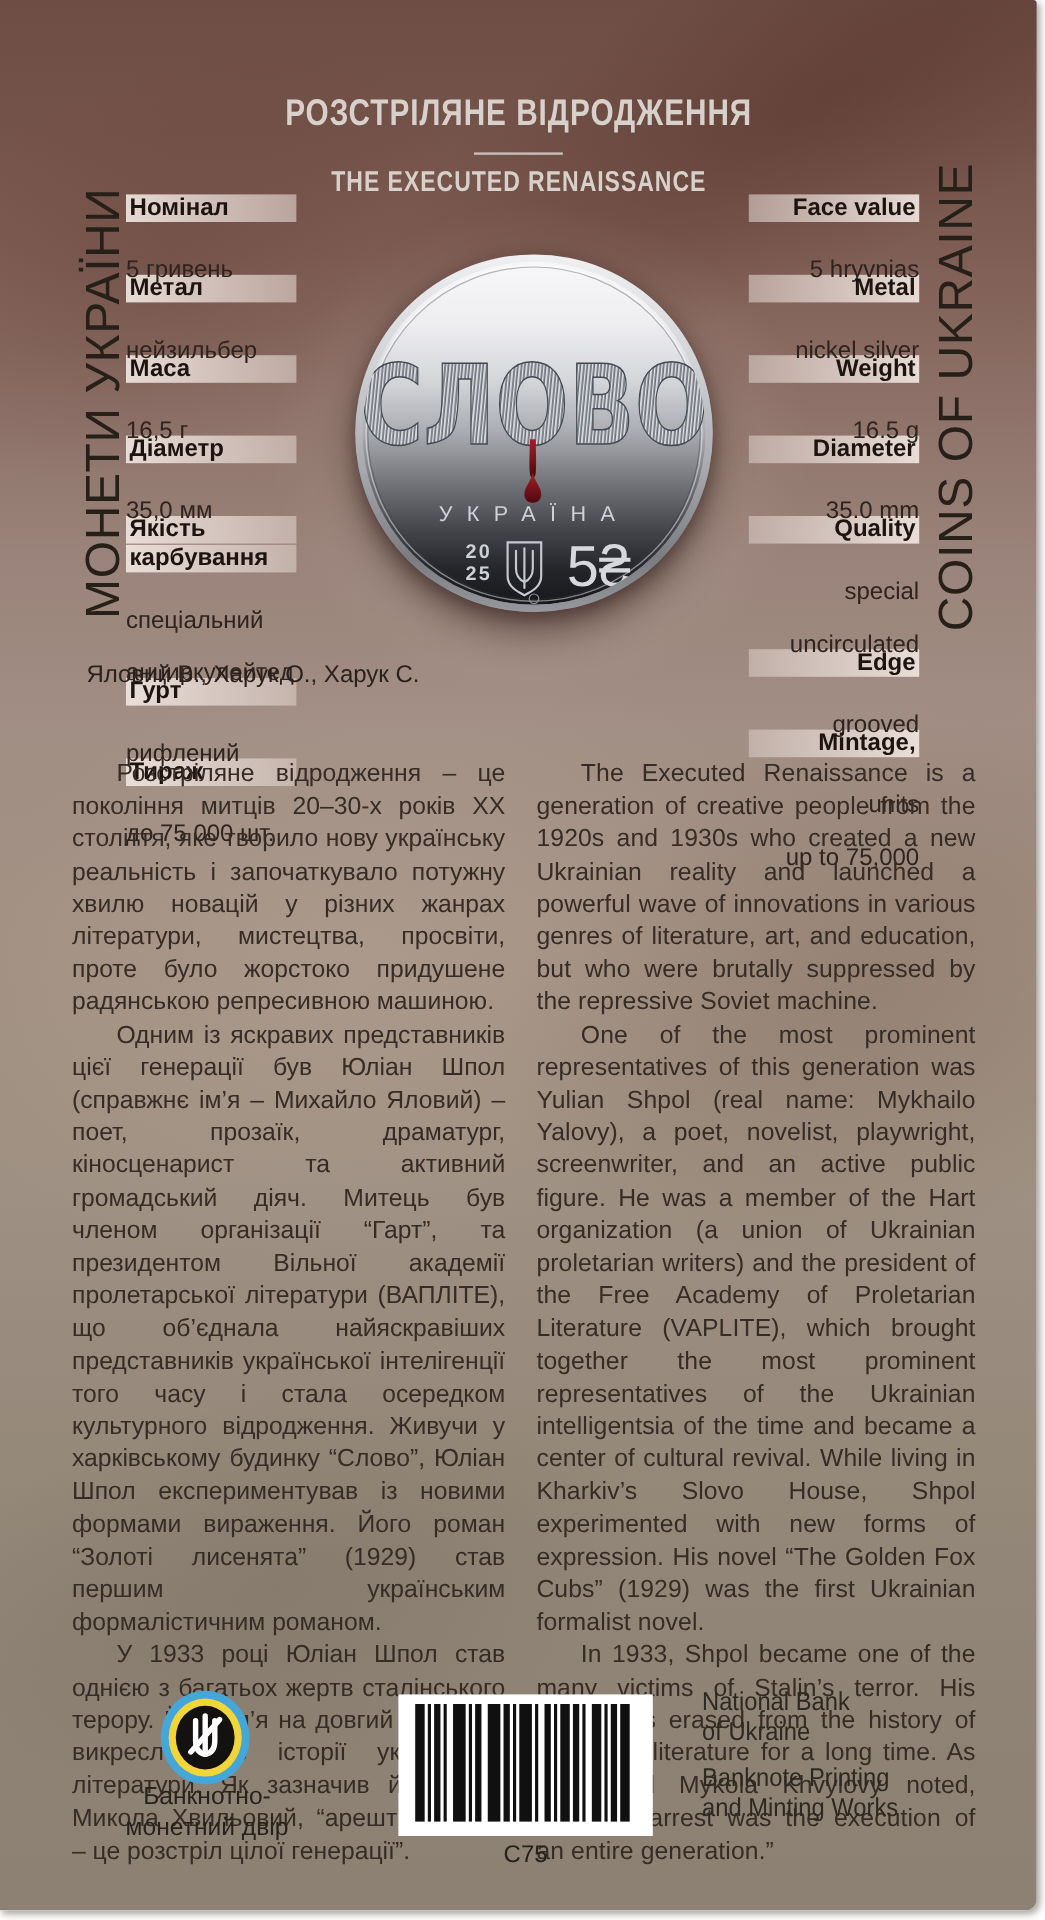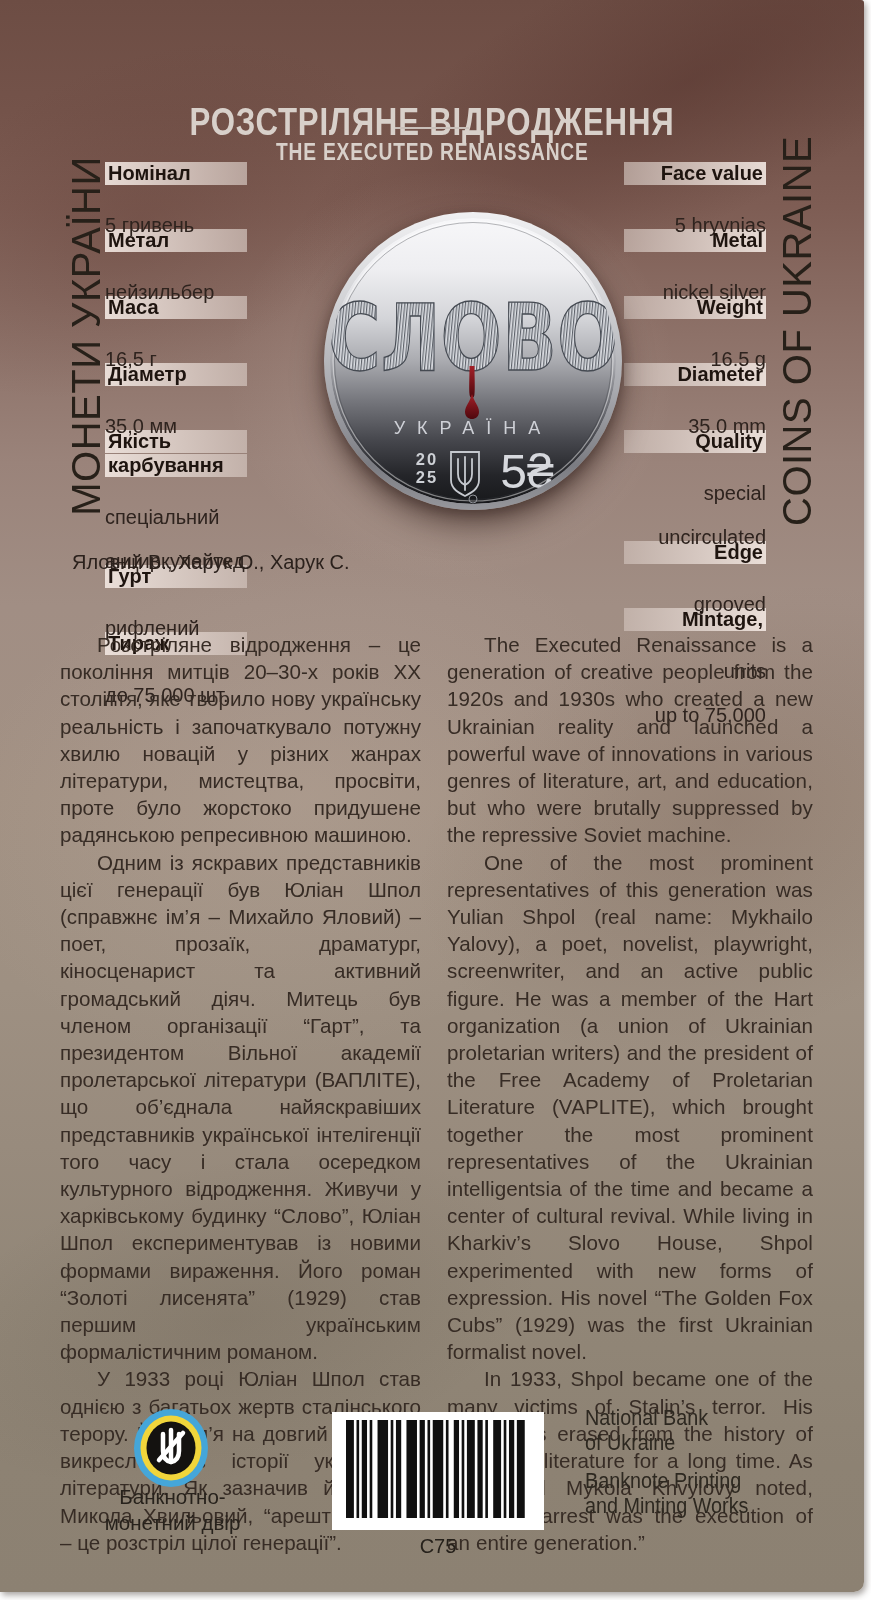--- a/index.html
+++ b/index.html
@@ -21,21 +21,21 @@
       background:radial-gradient(ellipse at center,rgba(216,198,188,.16),transparent 70%);}
   .s4{left:400px;top:600px;width:660px;height:440px;transform:rotate(-22deg);
       background:radial-gradient(ellipse at center,rgba(96,70,58,.20),transparent 70%);}
   .s5{left:215px;top:160px;width:470px;height:430px;
       background:radial-gradient(ellipse at center,rgba(230,216,208,.22),transparent 68%);}
   .s6{left:-90px;top:1160px;width:640px;height:320px;transform:rotate(-13deg);
       background:radial-gradient(ellipse at center,rgba(70,60,48,.14),transparent 70%);}
 
   .title{position:absolute;left:0;width:100%;text-align:center;color:#d8d0ca;
          font-weight:bold;white-space:nowrap;}
-  .title-uk{top:100px;font-size:39px;}
+  .title-uk{top:76px;font-size:31px;}
   .title-en{top:138px;font-size:24px;}
   .cond{display:inline-block;transform:scaleX(.8);transform-origin:center;letter-spacing:1px;}
   .title-divider{position:absolute;top:127px;left:50%;margin-left:-37px;width:74px;height:2px;
                  background:#c9bfb9;}
 
   .vlabel{position:absolute;width:380px;height:52px;line-height:52px;text-align:center;
           font-size:40px;color:#272019;white-space:nowrap;transform:rotate(-90deg);
           letter-spacing:.5px;}
   .vlabel-left{left:-104px;top:310px;}
   .vlabel-right{left:607px;top:310px;}
@@ -46,21 +46,21 @@
   .spec-label{height:23px;line-height:23px;margin-bottom:1px;font-weight:bold;color:#1e140f;
               background:linear-gradient(90deg,rgba(240,229,223,.92),rgba(210,195,188,.72));
               padding:0 3px;box-sizing:border-box;white-space:nowrap;}
   .specs-right .spec-label{background:linear-gradient(270deg,rgba(240,229,223,.92),rgba(206,191,184,.70));}
   .spec-value{height:16px;line-height:24px;white-space:nowrap;margin-top:28px;}
 
   .credits{position:absolute;top:549px;font-size:20px;line-height:26px;color:#2b211c;}
   .credits-left{left:72px;}
   .credits-right{right:74px;text-align:right;}
 
-  .coin-wrap{position:absolute;left:296px;top:212px;width:298px;height:298px;margin-left:28px;}
+  .coin-wrap{position:absolute;left:296px;top:212px;width:298px;height:298px;}
   .coin{width:298px;height:298px;border-radius:50%;box-sizing:border-box;padding:6px;
         background:linear-gradient(180deg,#f0f0f2 0%,#d2d3d6 30%,#a8a9ae 60%,#7b7c82 85%,#96979c 100%);
         box-shadow:0 16px 30px rgba(35,18,14,.5),0 5px 12px rgba(35,18,14,.35);}
   .coin-face{width:286px;height:286px;border-radius:50%;overflow:hidden;display:block;}
 
   .article{position:absolute;top:631px;font-size:20.6px;line-height:27.2px;
            text-align:justify;color:#372c25;}
   .article p{margin:0;text-indent:37px;}
   .article-uk{left:60px;width:361px;}
   .article-en{left:447px;width:366px;letter-spacing:.1px;}

